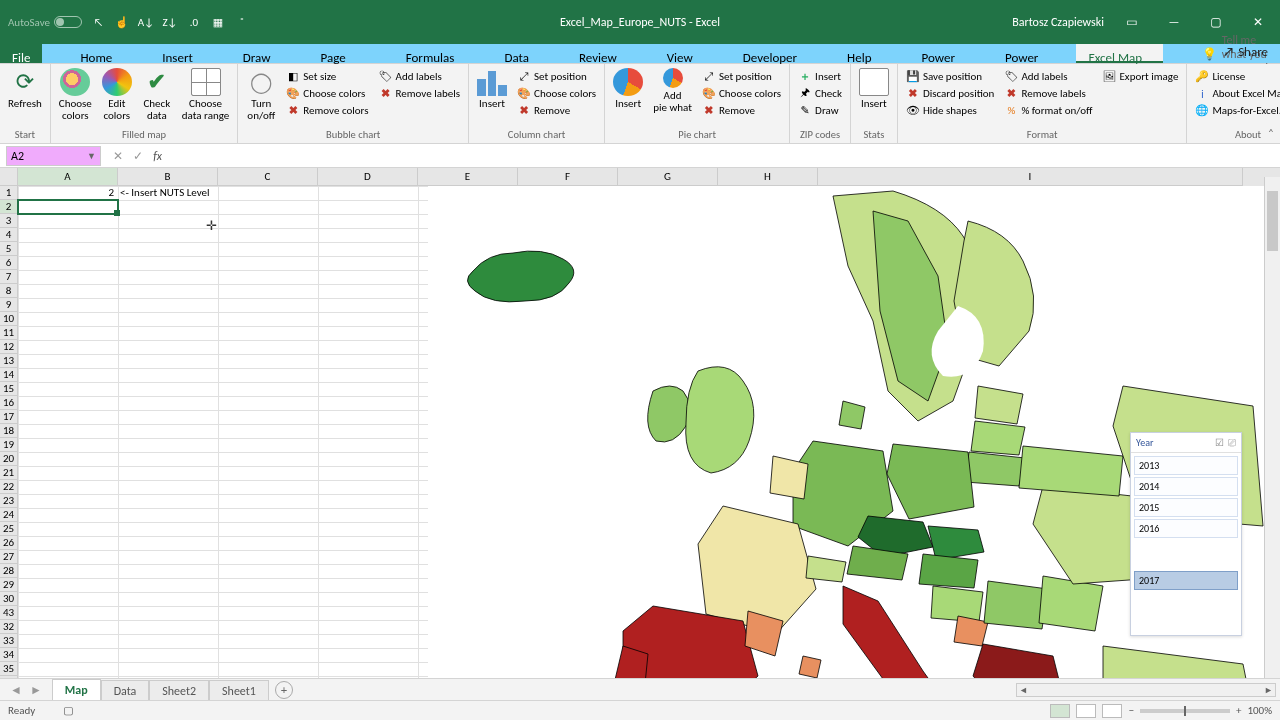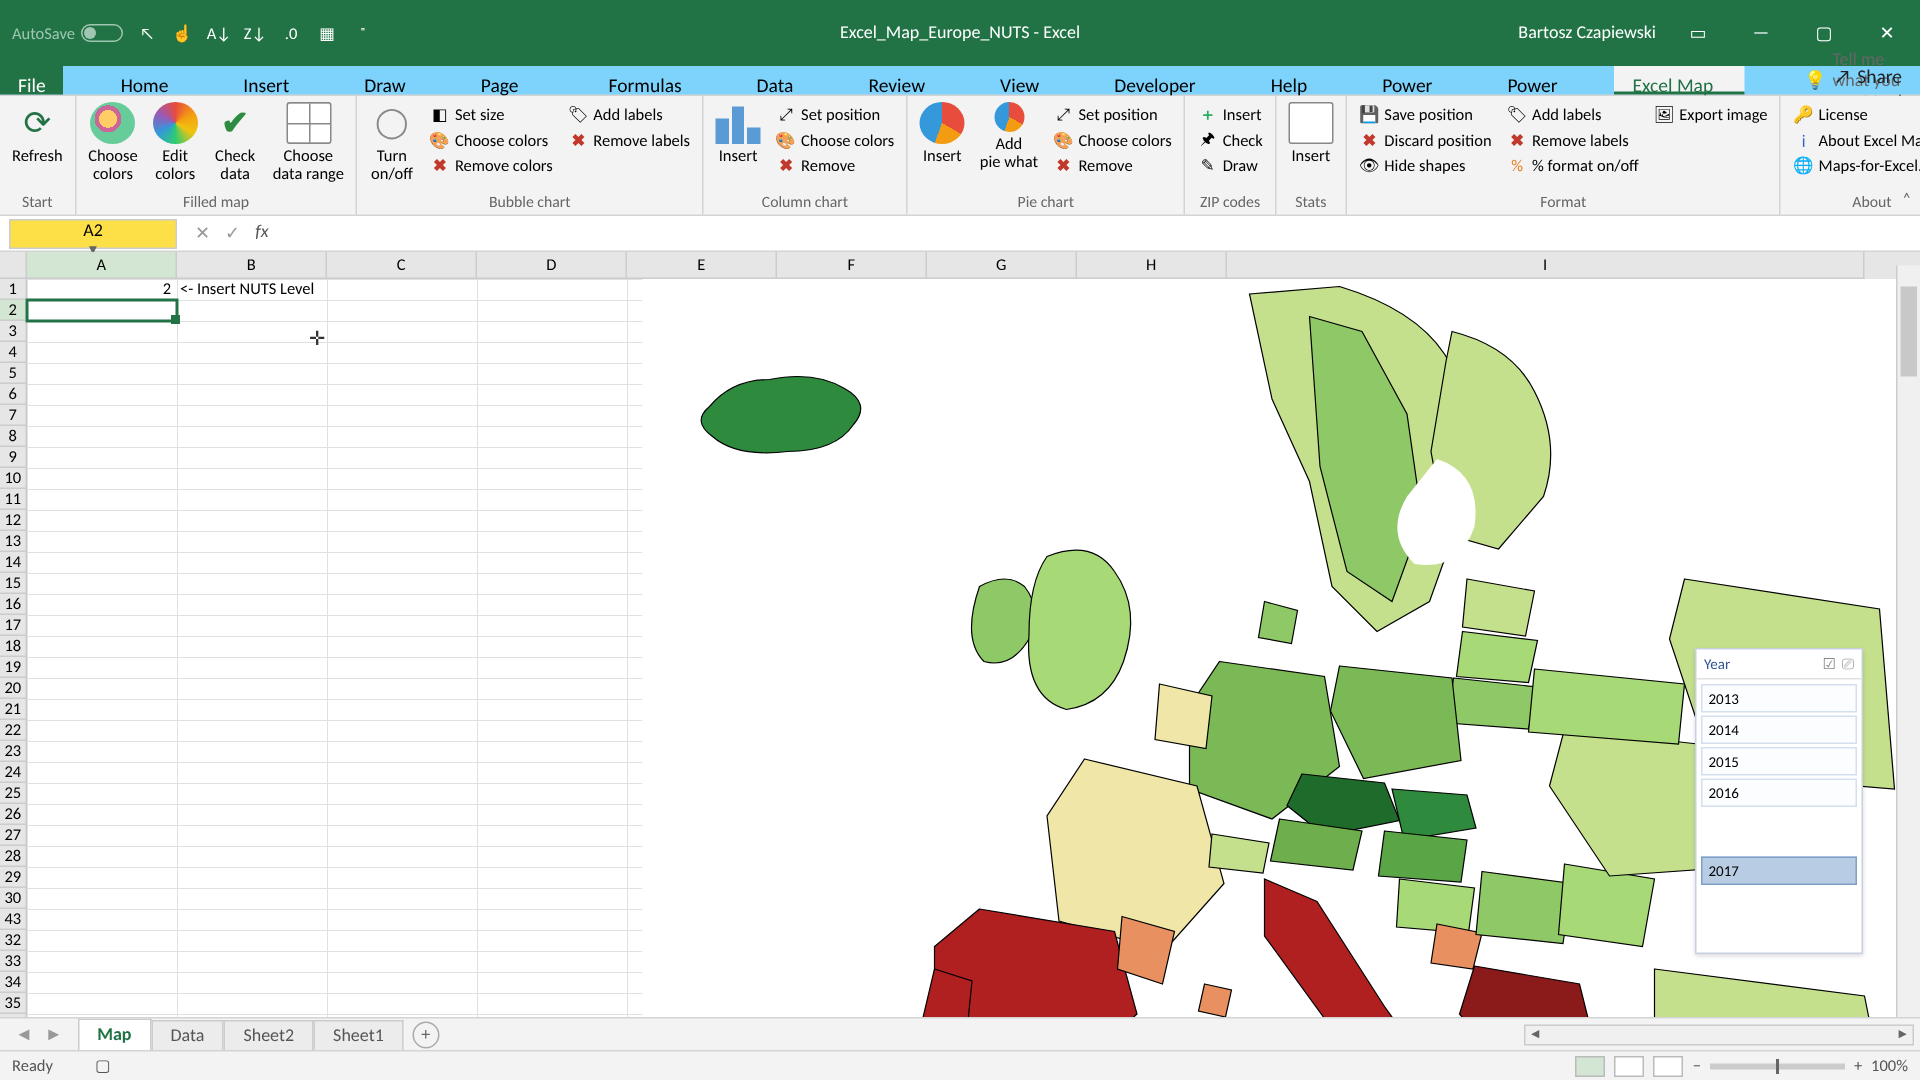--- a/index.html
+++ b/index.html
@@ -51,21 +51,21 @@
 .ico-pie { width:24px; height:24px; border-radius:50%; background: conic-gradient(#e74c3c 0 120deg, #f39c12 120deg 200deg, #3498db 200deg 360deg); }
 .ico-stats { width:26px; height:24px; background:#fff; border:1px solid #888; position:relative; }
 .ico-red { color:#c0392b; font-weight:bold; }
 .ico-green { color:#27ae60; font-weight:bold; }
 .ico-blue { color:#3366cc; }
 .ico-orange { color:#e67e22; }
 .collapse-ribbon { position:absolute; right:6px; bottom:4px; font-size:11px; color:#666; }
 
 
 .fbar { height: 24px; border-bottom: 1px solid #d4d4d4; display: flex; align-items: center; font-size: 12px; }
-.namebox { width: 112px; height: 20px; border: 1px solid #ccc; margin-left: 6px; padding: 0 4px; display: flex; align-items: center; justify-content: space-between; background:#fde047;flex-direction:column; }
+.namebox { width: 95px; height: 20px; border: 1px solid #ccc; margin-left: 6px; padding: 0 4px; display: flex; align-items: center; justify-content: space-between; background:#f0abfc; }
 .namebox .dd { color:#666; font-size:9px; }
 .fbar-btns { display: flex; gap: 10px; padding: 0 12px; color: #999; }
 .fx { font-style: italic; color:#555; padding-right:6px; }
 .formula-input { flex: 1; height:20px; border:none; background:#fff; }
 
 
 .grid-area { position: relative; height: 522px; }
 .col-headers { height: 18px; display: flex; background: #e6e6e6; font-size: 11px; }
 .corner { width: 18px; border-right: 1px solid #ccc; border-bottom: 1px solid #ccc; background:#e6e6e6; }
 .colh { border-right: 1px solid #ccc; border-bottom: 1px solid #ccc; text-align: center; line-height:17px; }

